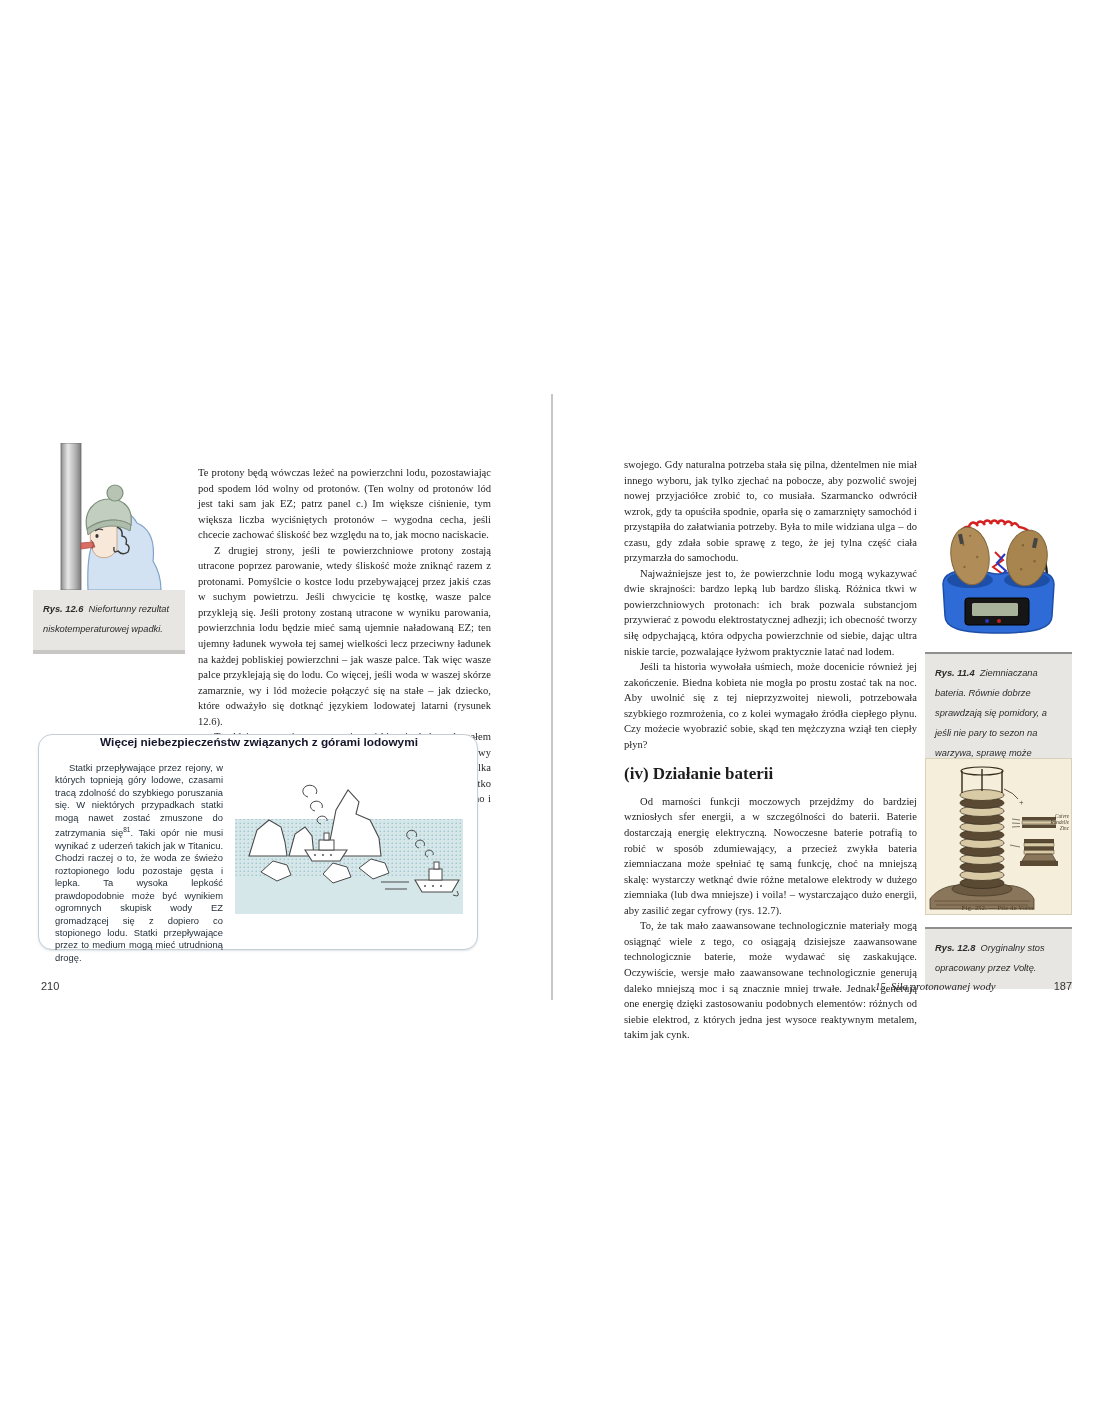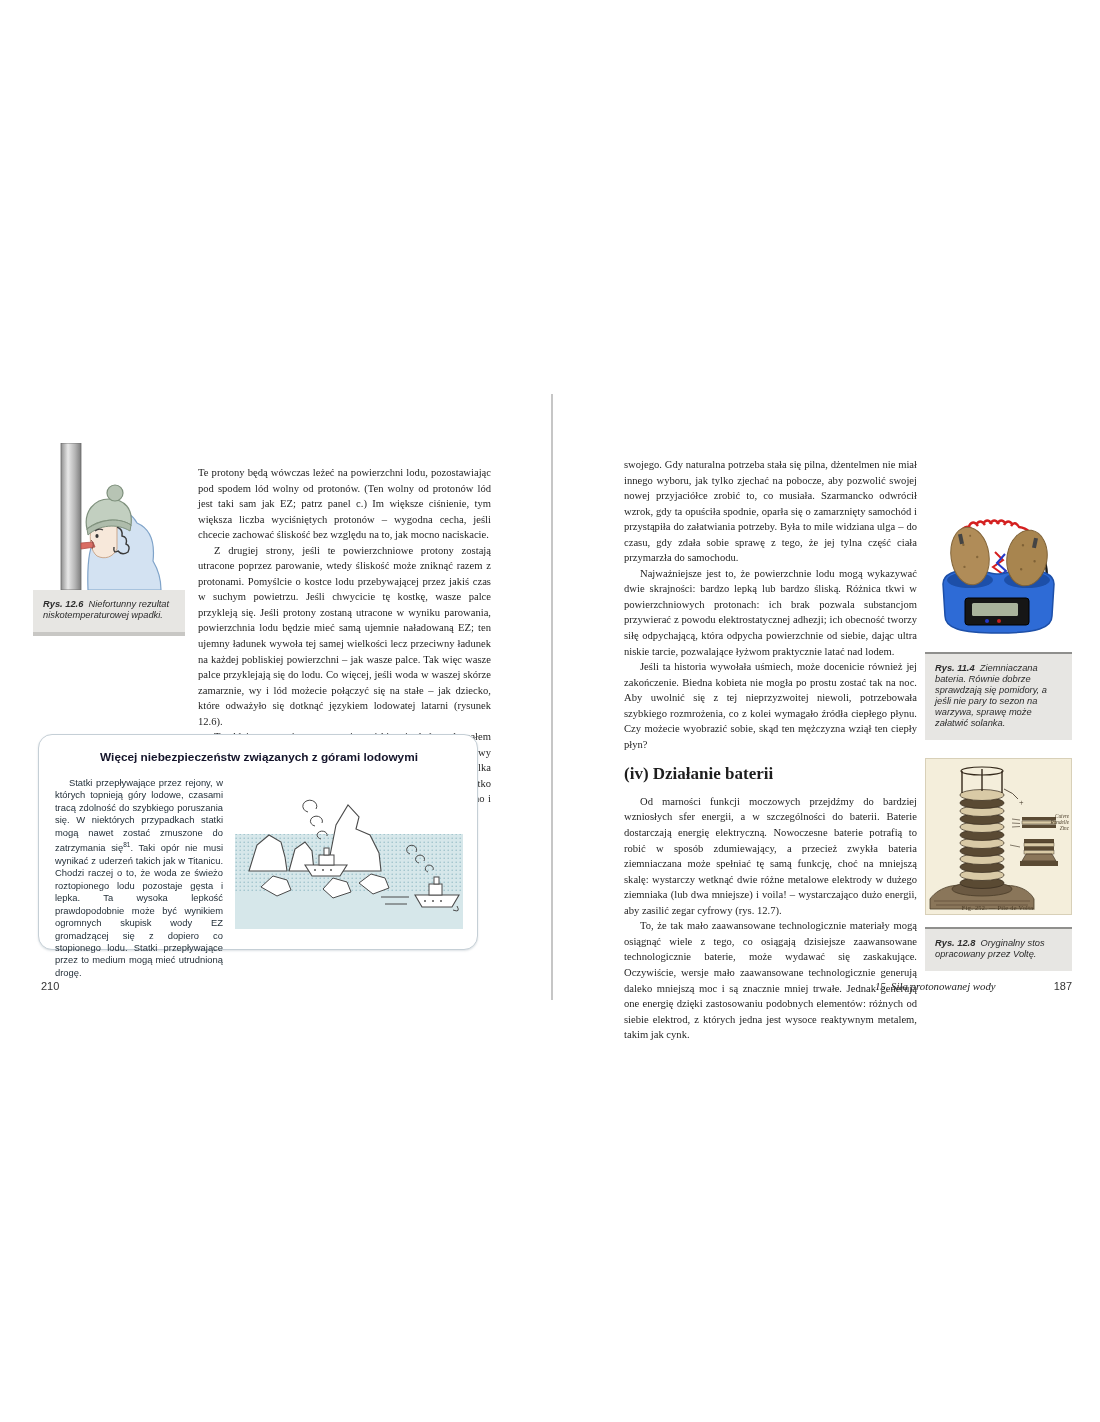--- a/index.html
+++ b/index.html
@@ -19,21 +19,21 @@
   .textcol p { text-indent:16px; }
   .textcol p.noindent { text-indent:0; }
   #left-text  { left:198px; top:444px; }
   #right-text { left:624px; top:436px; }
   .section-heading { font-weight:bold; font-size:17px; text-indent:0 !important; margin:14px 0 12px 0; text-align:left; }
 
   
   .figure-block { background:#ffffff; }
   .fig-caption {
     font-family:"Liberation Sans", sans-serif;
-    font-size:9.3px; line-height:11px; color:#2c2c2c;
+    font-size:9.3px; line-height:20px; color:#2c2c2c;
     background:#e7e6e3; padding:9px 10px 11px 10px; font-style:italic;
   }
   .fig-caption .fig-label { font-weight:bold; font-style:italic; }
 
   #fig126 { left:33px; top:443px; width:152px; }
   #fig126 .art { width:152px; height:147px; background:#fff; }
   #fig126 .fig-caption { border-bottom:4px solid #c8c7c4; }
 
   #fig127 { left:925px; top:500px; width:147px; }
   #fig127 .art { width:147px; height:152px; background:#fff; }
@@ -49,21 +49,21 @@
   }
   .engraving-label {
     position:absolute; font-family:"Liberation Serif", serif; font-size:5.2px;
     color:#4a3c28; font-style:italic; line-height:6px;
   }
 
   
   #icebox {
     left:38px; top:734px; width:440px; height:216px;
     border:1.5px solid #c5cfd6; border-radius:14px; background:#fff;
-    padding:15px 14px 10px 16px;
+    padding:0 14px 10px 16px;
     box-shadow:0 1px 2px rgba(120,140,150,.25);
   }
   #icebox .box-title {
     font-family:"Liberation Sans", sans-serif; font-weight:bold;
     font-size:11.8px; color:#14142a; text-align:center; margin-bottom:13px;
   }
   #icebox .box-content { display:flex; gap:12px; }
   #icebox .box-text {
     width:176px; font-family:"Liberation Sans", sans-serif;
     font-size:9.4px; line-height:12.45px; text-align:justify; color:#24303a;

